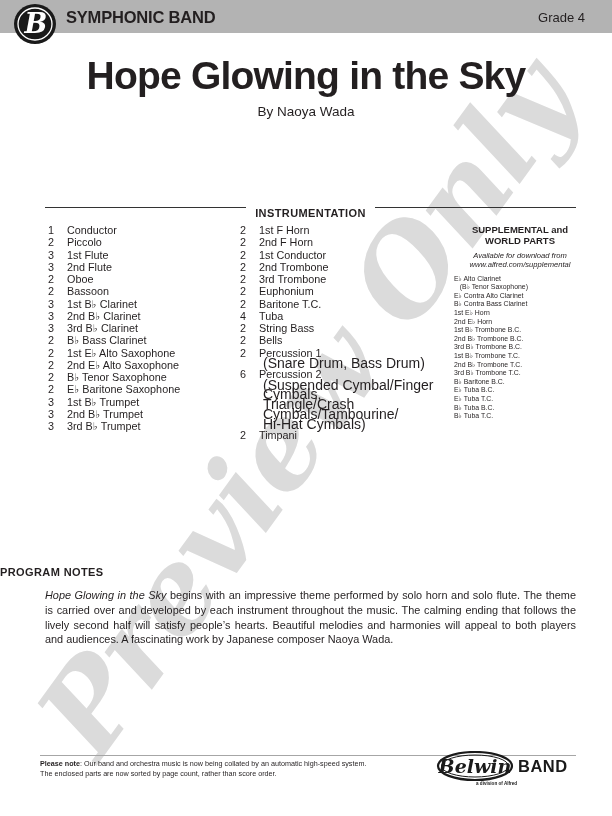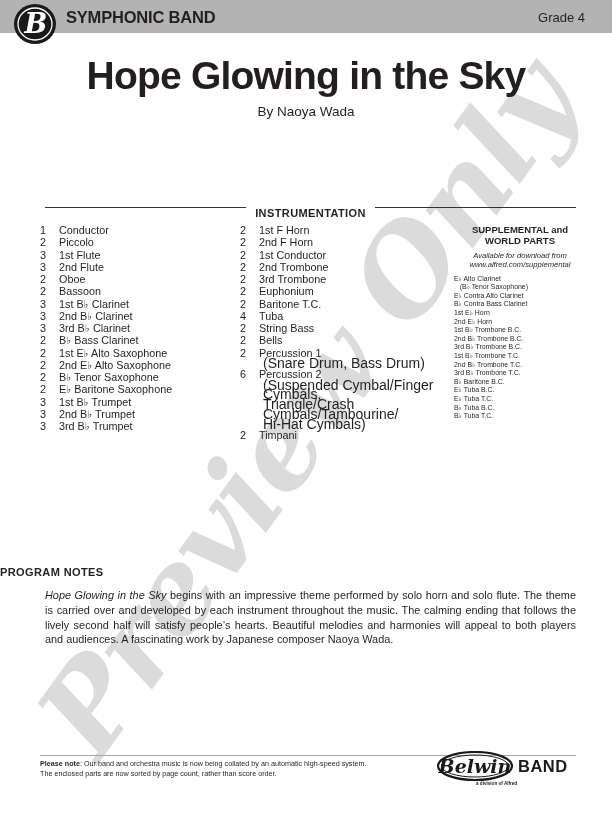--- a/index.html
+++ b/index.html
@@ -37,21 +37,21 @@
   
   .inst-heading { position: absolute; top: 207px; left: 45px; right: 36px;
                   display: flex; align-items: flex-start; gap: 9px;
                   font-weight: bold; font-size: 11px; letter-spacing: 0.4px; }
   .hline { flex: 1; border-top: 1.5px solid #333; height: 0; }
   .pn-heading { position: absolute; top: 566px; left: 0; width: 100%; 
                 font-weight: bold; font-size: 11px; letter-spacing: 0.4px; }
 
   
   .col { position: absolute; top: 224px; }
-  .col1 { left: 40px; width: 180px; }
+  .col1 { left: 48px; width: 180px; }
   .col2 { left: 240px; width: 200px; }
   .irow { font-size: 10.8px; line-height: 12.25px; white-space: nowrap; }
   .qty  { display: inline-block; width: 19px; }
   .sub  { font-size: 14px; line-height: 9.7px; margin-left: 23px; white-space: pre-line; }
 
   .col3 { left: 452px; width: 136px; }
   .suppl-title { text-align: center; font-weight: bold; font-size: 9.5px; line-height: 11px; }
   .suppl-note  { text-align: center; font-style: italic; font-size: 7.6px; line-height: 8.8px; margin-top: 6px; }
   .parts { margin-top: 5px; margin-left: 2px; }
   .spart { font-size: 6.9px; line-height: 8.6px; white-space: pre; }

